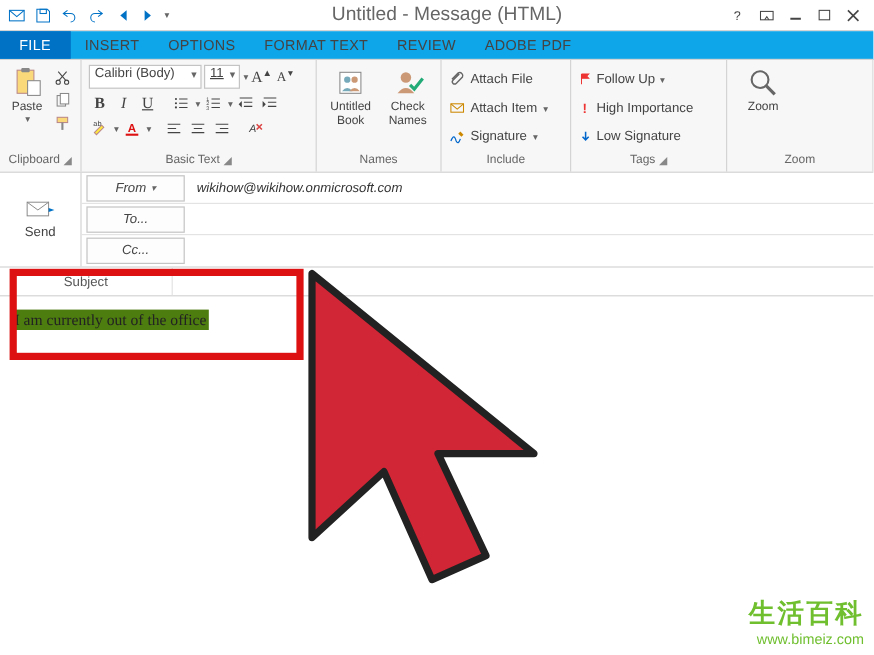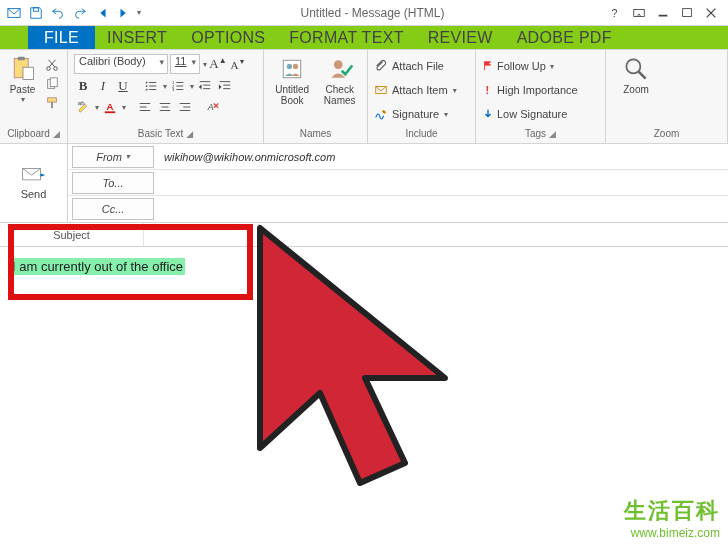--- a/index.html
+++ b/index.html
@@ -3,26 +3,26 @@
 <meta charset="utf-8">
 <style>
 * { box-sizing: border-box; margin: 0; padding: 0; font-family: "Segoe UI", Tahoma, sans-serif; }
 body { width: 728px; height: 546px; background: #fff; position: relative; overflow: hidden; }
 
 
 .titlebar { height: 26px; background: #fff; border-bottom: 1px solid #d4d4d4; display: flex; align-items: center; font-size: 11px; color: #444; }
 .qat { display: flex; align-items: center; gap: 2px; padding-left: 4px; }
 .qat-btn { width: 20px; height: 20px; display: flex; align-items: center; justify-content: center; color: #0072c6; }
 .qat-btn svg, .winbtn svg { width: 14px; height: 14px; }
-.title-text { flex: 1; text-align: center; color: #666; font-size: 12px; }
+.title-text { flex: 1; text-align: center; color: #666; font-size: 16px; }
 .winctrl { display: flex; align-items: center; gap: 2px; padding-right: 6px; }
 .winbtn { width: 22px; height: 20px; display: flex; align-items: center; justify-content: center; color: #444; }
 
 
-.ribbon-tabs { height: 24px; display: flex; align-items: stretch; background: #84cc16; border-bottom: 1px solid #d4d4d4; font-size: 16px; padding-left: 28px; }
+.ribbon-tabs { height: 24px; display: flex; align-items: stretch; background: #0ea5e9; border-bottom: 1px solid #d4d4d4; font-size: 12px; }
 .tab { padding: 0 12px; display: flex; align-items: center; color: #444; text-transform: uppercase; letter-spacing: 0.3px; }
 .tab.file { background: #0072c6; color: #fff; padding: 0 16px; }
 .tab.active { border: 1px solid #d4d4d4; border-bottom: 1px solid #fff; background: #fff; color: #0072c6; margin-bottom: -1px; }
 
 
 .ribbon { height: 94px; background: #f7f7f7; border-bottom: 1px solid #d4d4d4; display: flex; }
 .group { border-right: 1px solid #d4d4d4; padding: 2px 6px; display: flex; flex-direction: column; }
 .group-body { flex: 1; display: flex; align-items: flex-start; gap: 4px; }
 .group-label { font-size: 10px; color: #666; text-align: center; padding-bottom: 2px; display: flex; justify-content: center; align-items: center; gap: 3px; }
 .group-label .dlg { font-size: 9px; color: #888; }
@@ -57,21 +57,21 @@
 .sendcol-label { font-size: 11px; color: #444; }
 .fieldcol { flex: 1; }
 .fieldrow { display: flex; align-items: center; height: 26px; border-bottom: 1px solid #e3e3e3; font-style: italic; }
 .fieldbtn { width: 82px; height: 22px; margin: 2px 4px; border: 1px solid #c4c4c4; background: #fdfdfd; font-size: 11px; color: #444; display: flex; align-items: center; justify-content: center; gap: 3px; }
 .fieldval { flex: 1; font-size: 11px; color: #333; padding-left: 6px; }
 .subjectrow { display: flex; align-items: center; height: 24px; }
 .subjectlabel { width: 144px; font-size: 11px; color: #555; text-align: center; border-right: 1px solid #e3e3e3; height: 100%; display: flex; align-items: center; justify-content: center; }
 
 
 .msgbody { padding: 12px 10px; font-size: 13px; color: #222; }
-.msgbody .highlight { background: #86efac; padding: 1px 2px; }
+.msgbody .highlight { background: #4d7c0f; padding: 1px 2px; font-family: Liberation Serif, serif; }
 
 
 .redbox { position: absolute; left: 8px; top: 224px; width: 245px; height: 76px; border: 6px solid #d11; pointer-events: none; }
 
 
 .bigcursor { position: absolute; left: 230px; top: 208px; width: 280px; height: 300px; pointer-events: none; }
 
 
 .watermark { position: absolute; right: 8px; bottom: 6px; text-align: right; margin-left: 32px; }
 .watermark .cn { font-size: 22px; color: #6fbf2f; font-weight: bold; letter-spacing: 2px; }

